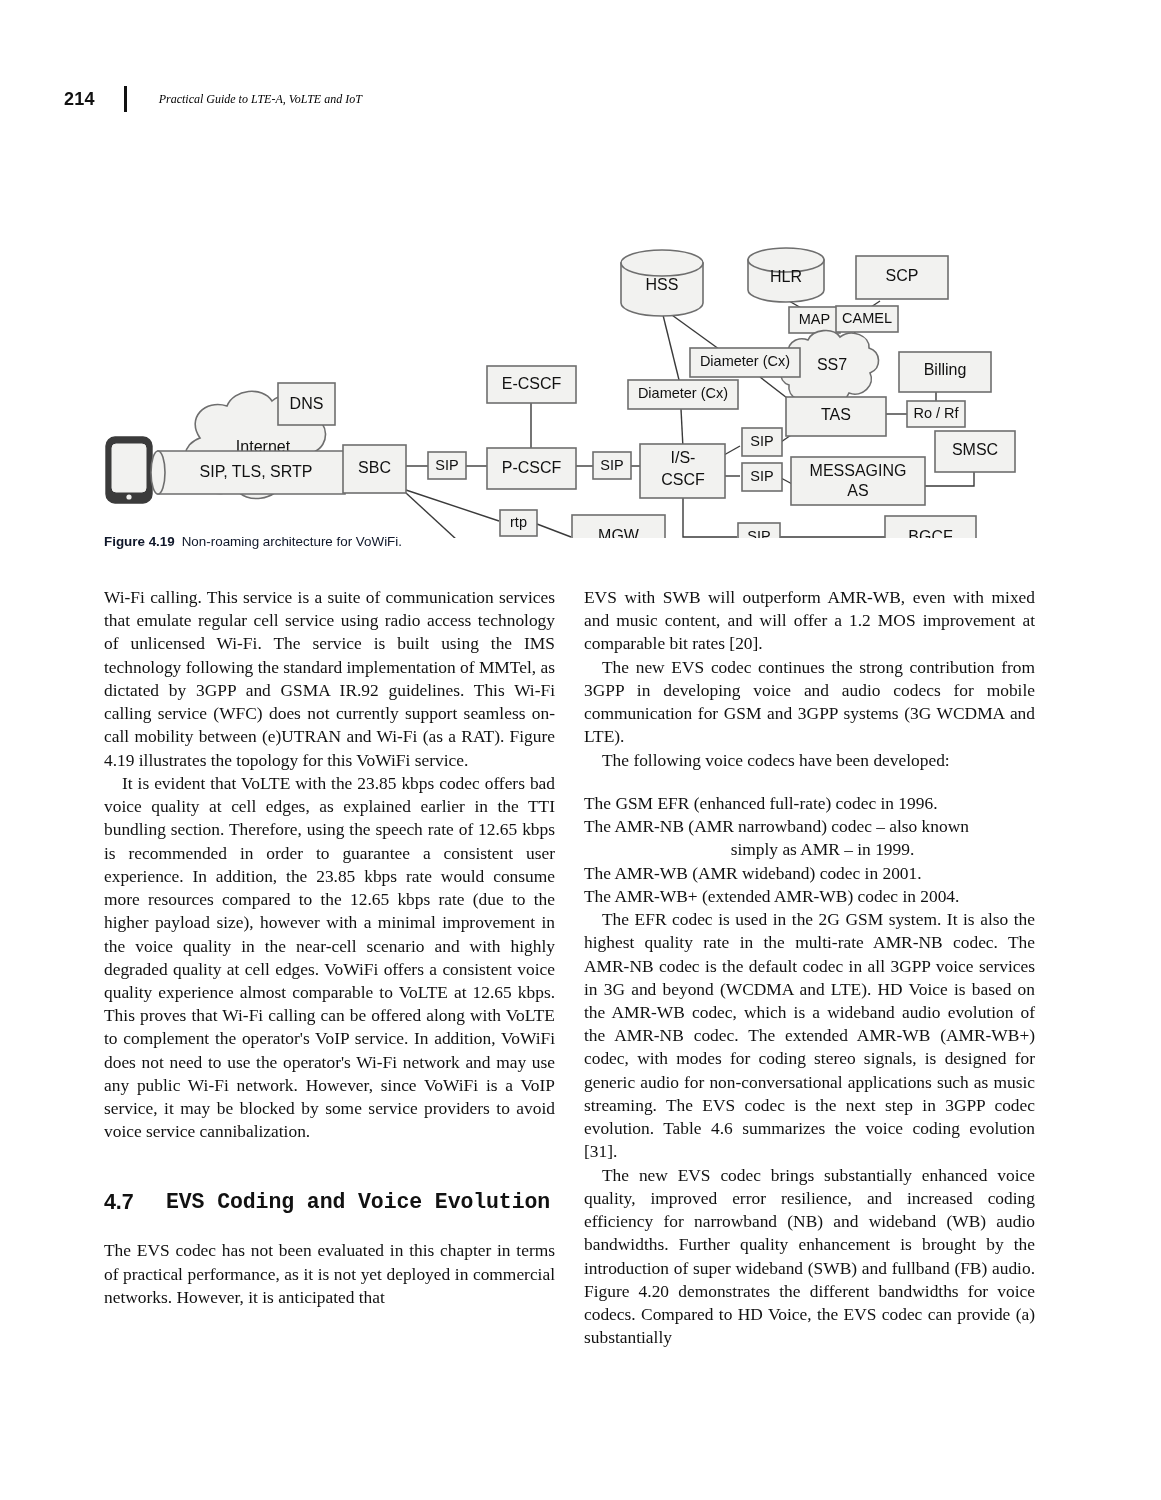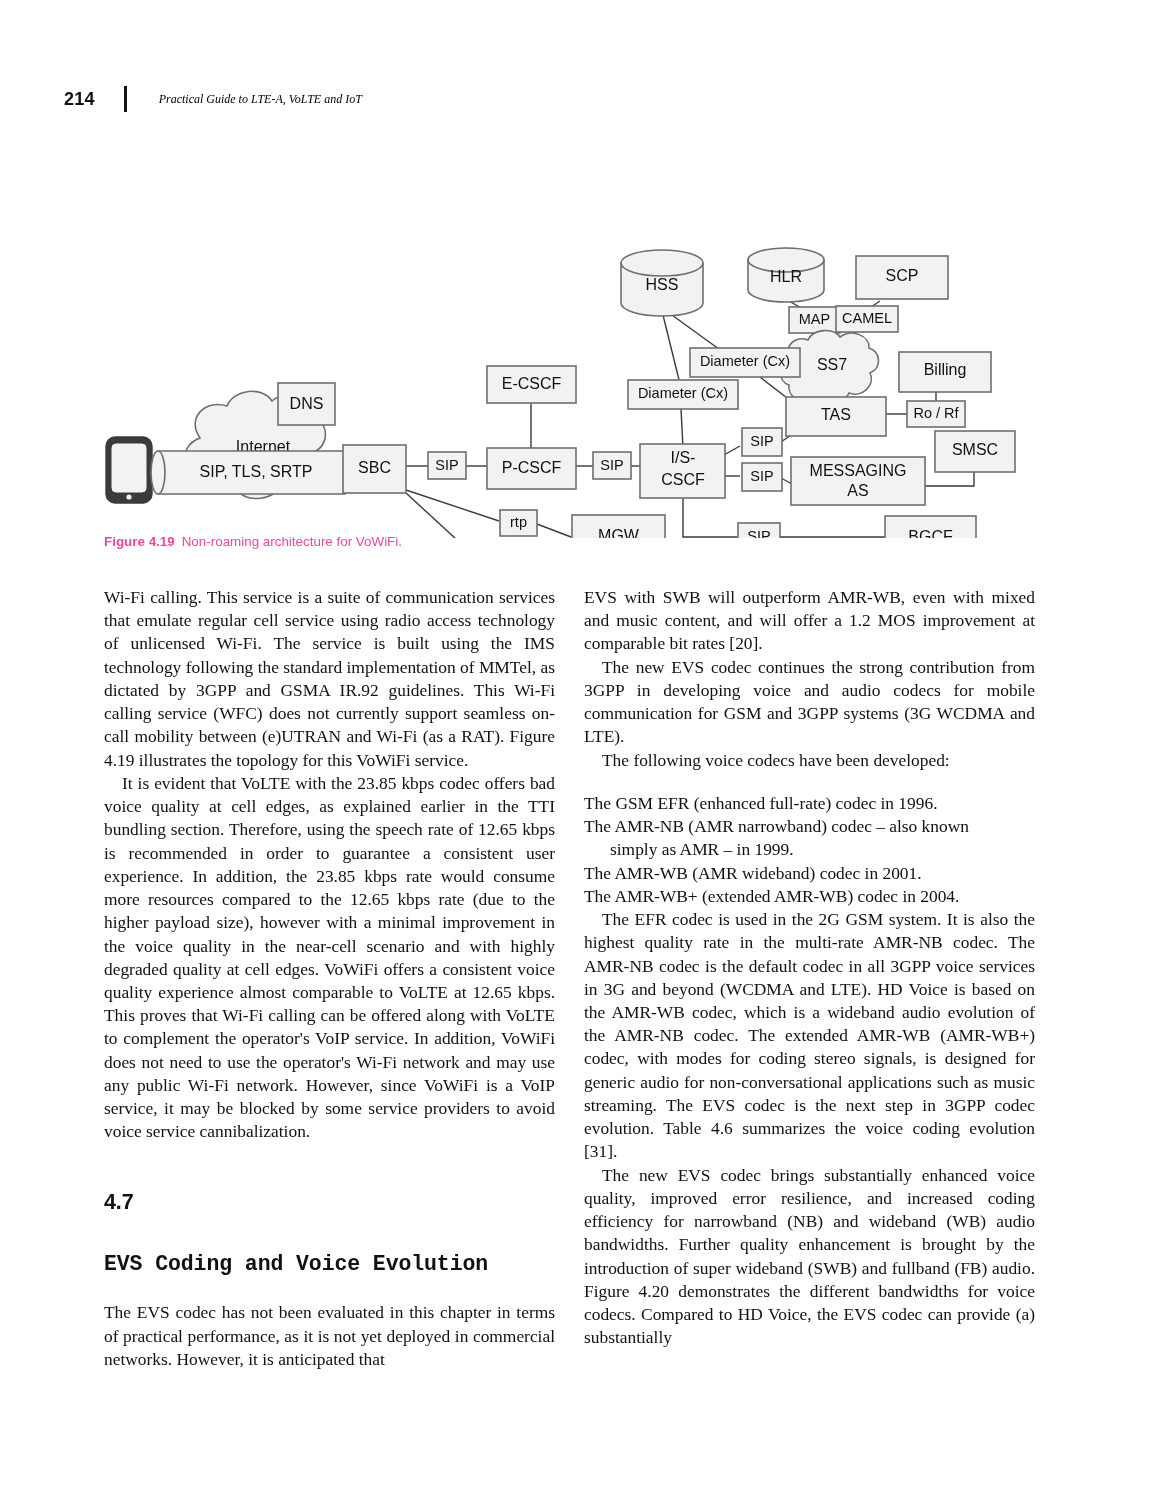--- a/index.html
+++ b/index.html
@@ -59,21 +59,21 @@
   }
   .figure-svg { display: block; }
 
   .fig-caption {
     position: absolute;
     left: 104px;
     top: 533px;
     width: 760px;
     font-family: "Liberation Sans", sans-serif;
     font-size: 13.4px;
-    color: #ec4899;
+    color: #0f172a;
     line-height: 1.3;
   }
   .fig-caption b { font-weight: bold; }
   .fig-caption .cap-text { font-weight: normal; margin-left: 7px; }
 
   
   .col {
     position: absolute;
     top: 586px;
     width: 451px;
@@ -97,38 +97,38 @@
   .sec-head {
     margin: 44px 0 23px 0;
     font-family: "Liberation Sans", sans-serif;
     font-weight: bold;
     font-size: 21.5px;
     color: #111;
     display: flex;
     text-align: left;
     text-indent: 0;
     letter-spacing: -0.1px;
-    flex-direction: column;
   }
   .sec-num { width: 62px; flex: 0 0 62px; }
   .sec-title { flex: 1 1 auto; font-family: Liberation Mono, monospace; }
 
   
   .codec-list {
     margin: 20px 0 0 0;
   }
   .codec-list .li {
     margin: 0;
     text-align: left;
     text-indent: 0;
     padding-left: 0;
   }
   .codec-list .li .cont {
     display: block;
     padding-left: 26px;
+    text-align: center;
   }
   .gap-before { margin-top: 12px; }
 </style>
 </head>
 <body>
 
 <div class="runhead">
   <span class="runhead-folio">214</span>
   <span class="runhead-rule"></span>
   <span class="runhead-title">Practical Guide to LTE-A, VoLTE and IoT</span>

